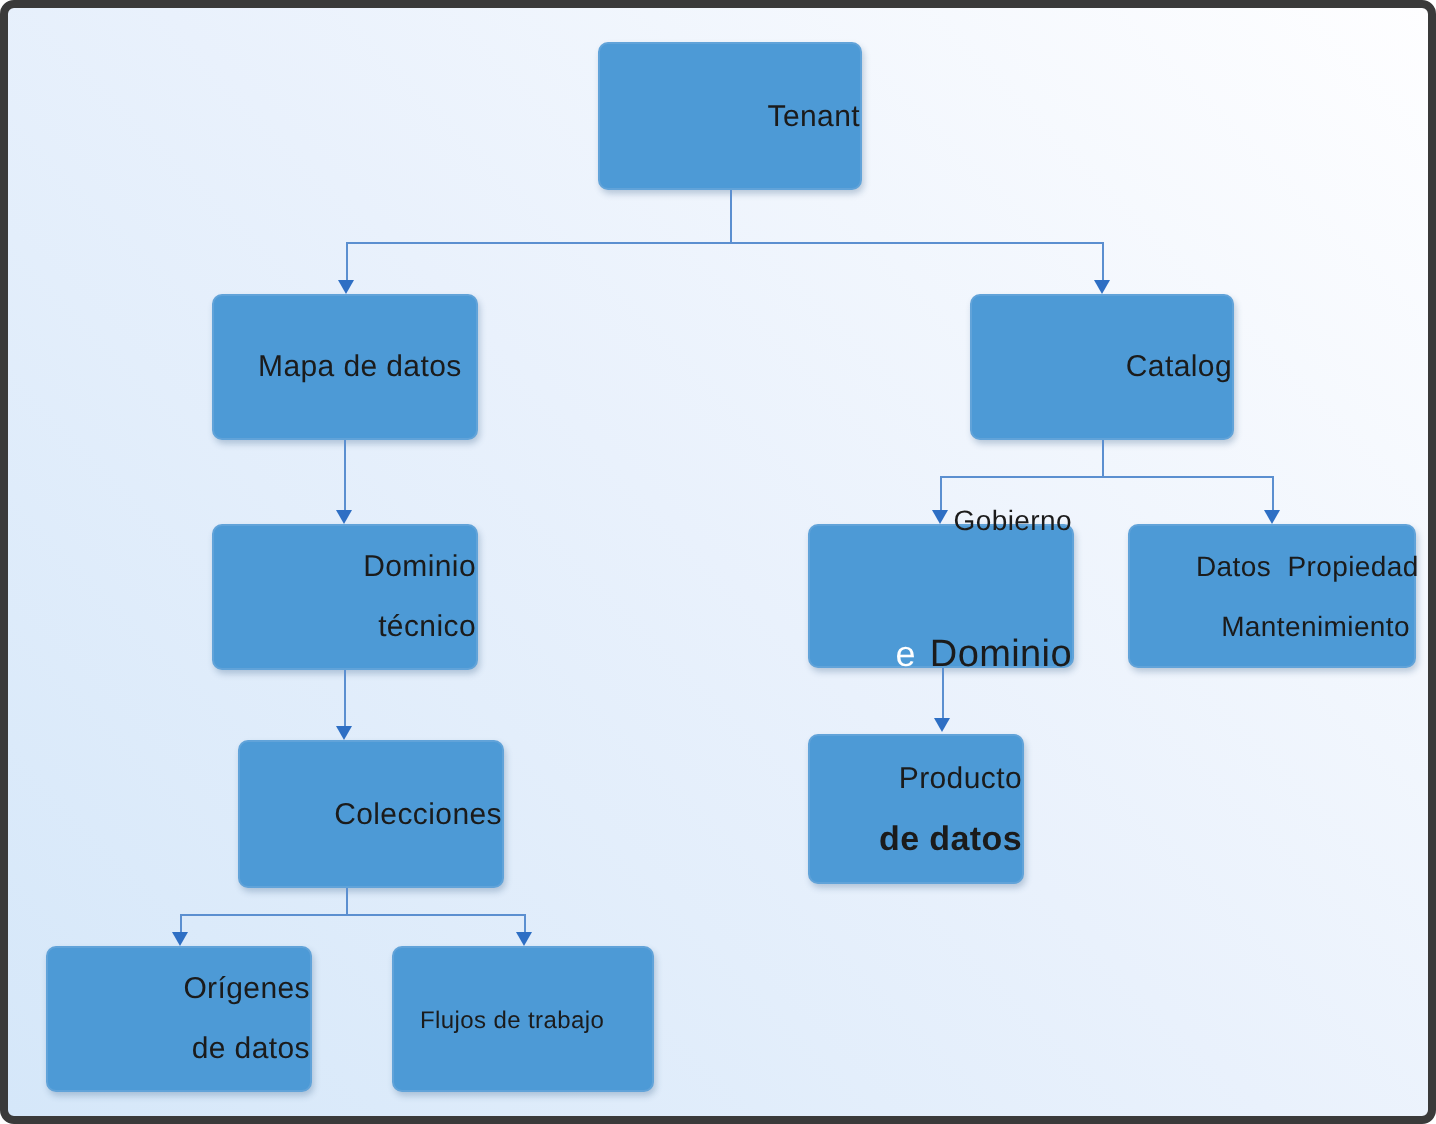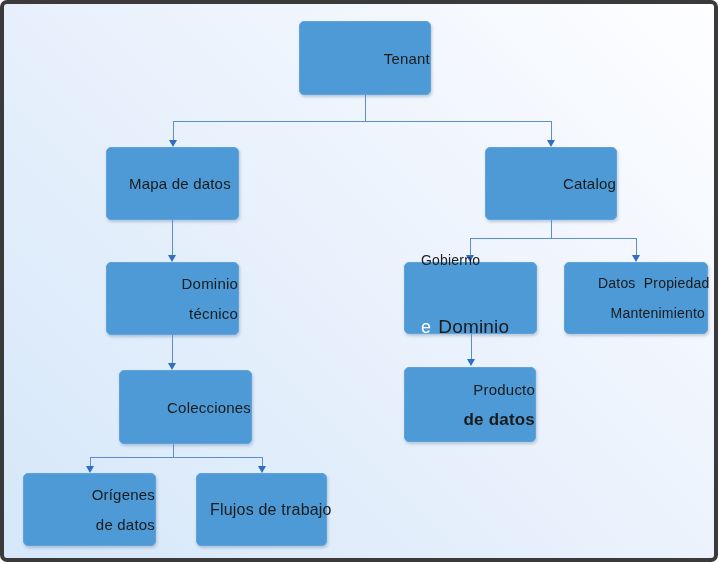--- a/index.html
+++ b/index.html
@@ -22,22 +22,22 @@
     box-sizing:border-box;
     display:flex;flex-direction:column;justify-content:center;
     text-align:right;
     font-size:15px;letter-spacing:.2px;
     box-shadow:1px 2px 3px rgba(60,100,140,.3);
   }
   .ln{line-height:30px;display:block;}
   .one{line-height:normal;}
   
   .n-mapa{text-align:left;padding-left:22px;white-space:nowrap;overflow:visible;}
-  .n-flujos{text-align:left;padding-left:13px;white-space:nowrap;overflow:visible;font-size:16px;}
-  .n-gobierno{text-align:left;padding-left:16px;gap:32px;}
+  .n-flujos{text-align:left;padding-left:13px;white-space:nowrap;overflow:visible;font-size:12px;}
+  .n-gobierno{text-align:right;padding-left:16px;gap:32px;}
   .n-gobierno .l1{font-size:14px;line-height:26px;}
   .n-gobierno .l2{font-size:19px;line-height:44px;}
   .n-gobierno .e{color:var(--text-light,#fff);font-size:18px;margin-right:7px;}
   .n-datos{text-align:right;padding-right:2px;font-size:14px;}
   .n-datos .ln{white-space:pre;margin-left:33px;}
   .n-producto .l2{font-weight:bold;font-size:17px;}
   
   .vline{position:absolute;width:1px;background:var(--connector-line,#5b8fd0);}
   .hline{position:absolute;height:1px;background:var(--connector-line,#5b8fd0);}
   .arrow{
@@ -115,18 +115,18 @@
   </div>
 
   <div class="node n-datos" style="left:560px;top:258px;width:144px;height:72px;">
     <span class="ln">Datos  Propiedad</span>
     <span class="ln">Mantenimiento</span>
   </div>
 
   <div class="vline" style="left:467px;top:330px;height:26px;"></div>
   <div class="arrow" style="left:463px;top:355px;"></div>
 
-  <div class="node n-producto" style="left:400px;top:363px;width:132px;height:75px;">
+  <div class="node n-producto" style="left:400px;top:363px;width:108px;height:75px;">
     <span class="ln l1">Producto</span>
     <span class="ln l2">de datos</span>
   </div>
 
 </div>
 
 </body></html>

